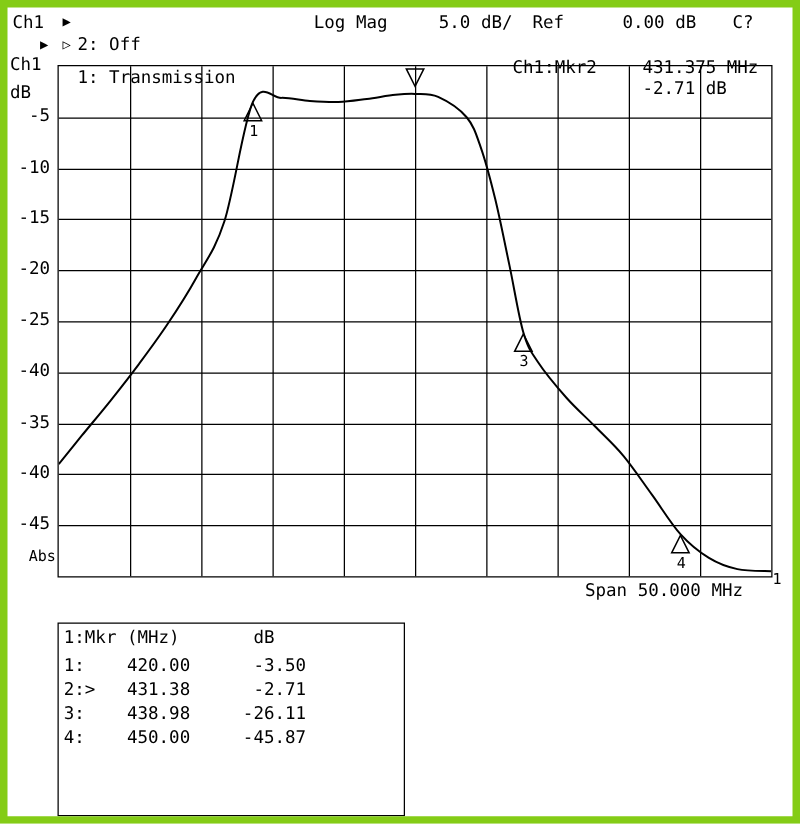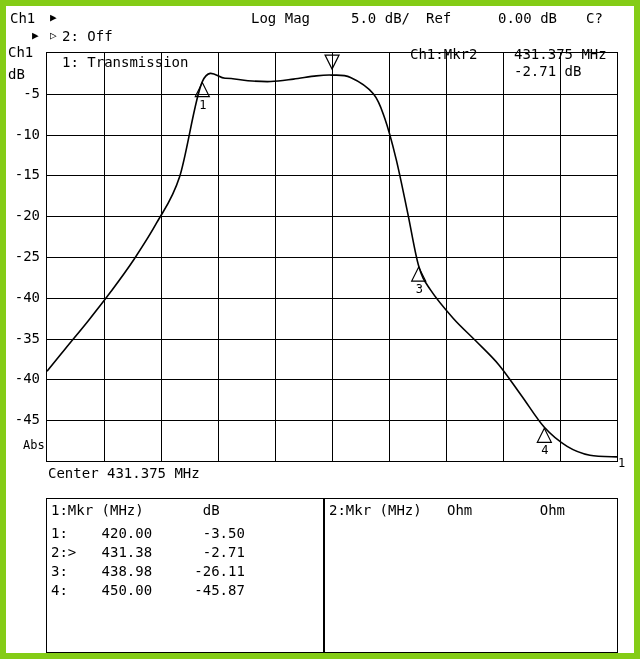--- a/index.html
+++ b/index.html
@@ -130,31 +130,27 @@
       <div class="h" style="top: 82px;"></div>
       <div class="h" style="top: 122px;"></div>
       <div class="h" style="top: 163px;"></div>
       <div class="h" style="top: 204px;"></div>
       <div class="h" style="top: 245px;"></div>
       <div class="h" style="top: 286px;"></div>
       <div class="h" style="top: 326px;"></div>
       <div class="h" style="top: 367px;"></div>
     </div>
 
-  <div class="axlab" id="ax-center">Center 431.375 MHz</div>
+  <div class="axlab" id="ax-span">Span 50.000 MHz</div>
   <div class="axlab" id="ax-one">1</div>
 
   <div id="tbl1">
     <div class="tblhdr">1:Mkr (MHz)       dB</div>
     <div id="tbl1-rows">
         <div class="tblrow" style="top: 26px;">1:    420.00      -3.50</div>
         <div class="tblrow" style="top: 45px;">2:&gt;   431.38      -2.71</div>
         <div class="tblrow" style="top: 64px;">3:    438.98     -26.11</div>
         <div class="tblrow" style="top: 83px;">4:    450.00     -45.87</div>
       </div>
   </div>
 
-  <div id="tbl2">
-    <div class="tblhdr">2:Mkr (MHz)   Ohm        Ohm</div>
-    <div id="tbl2-rows"></div>
-  </div>
 
 </div>
 
 </body></html>

